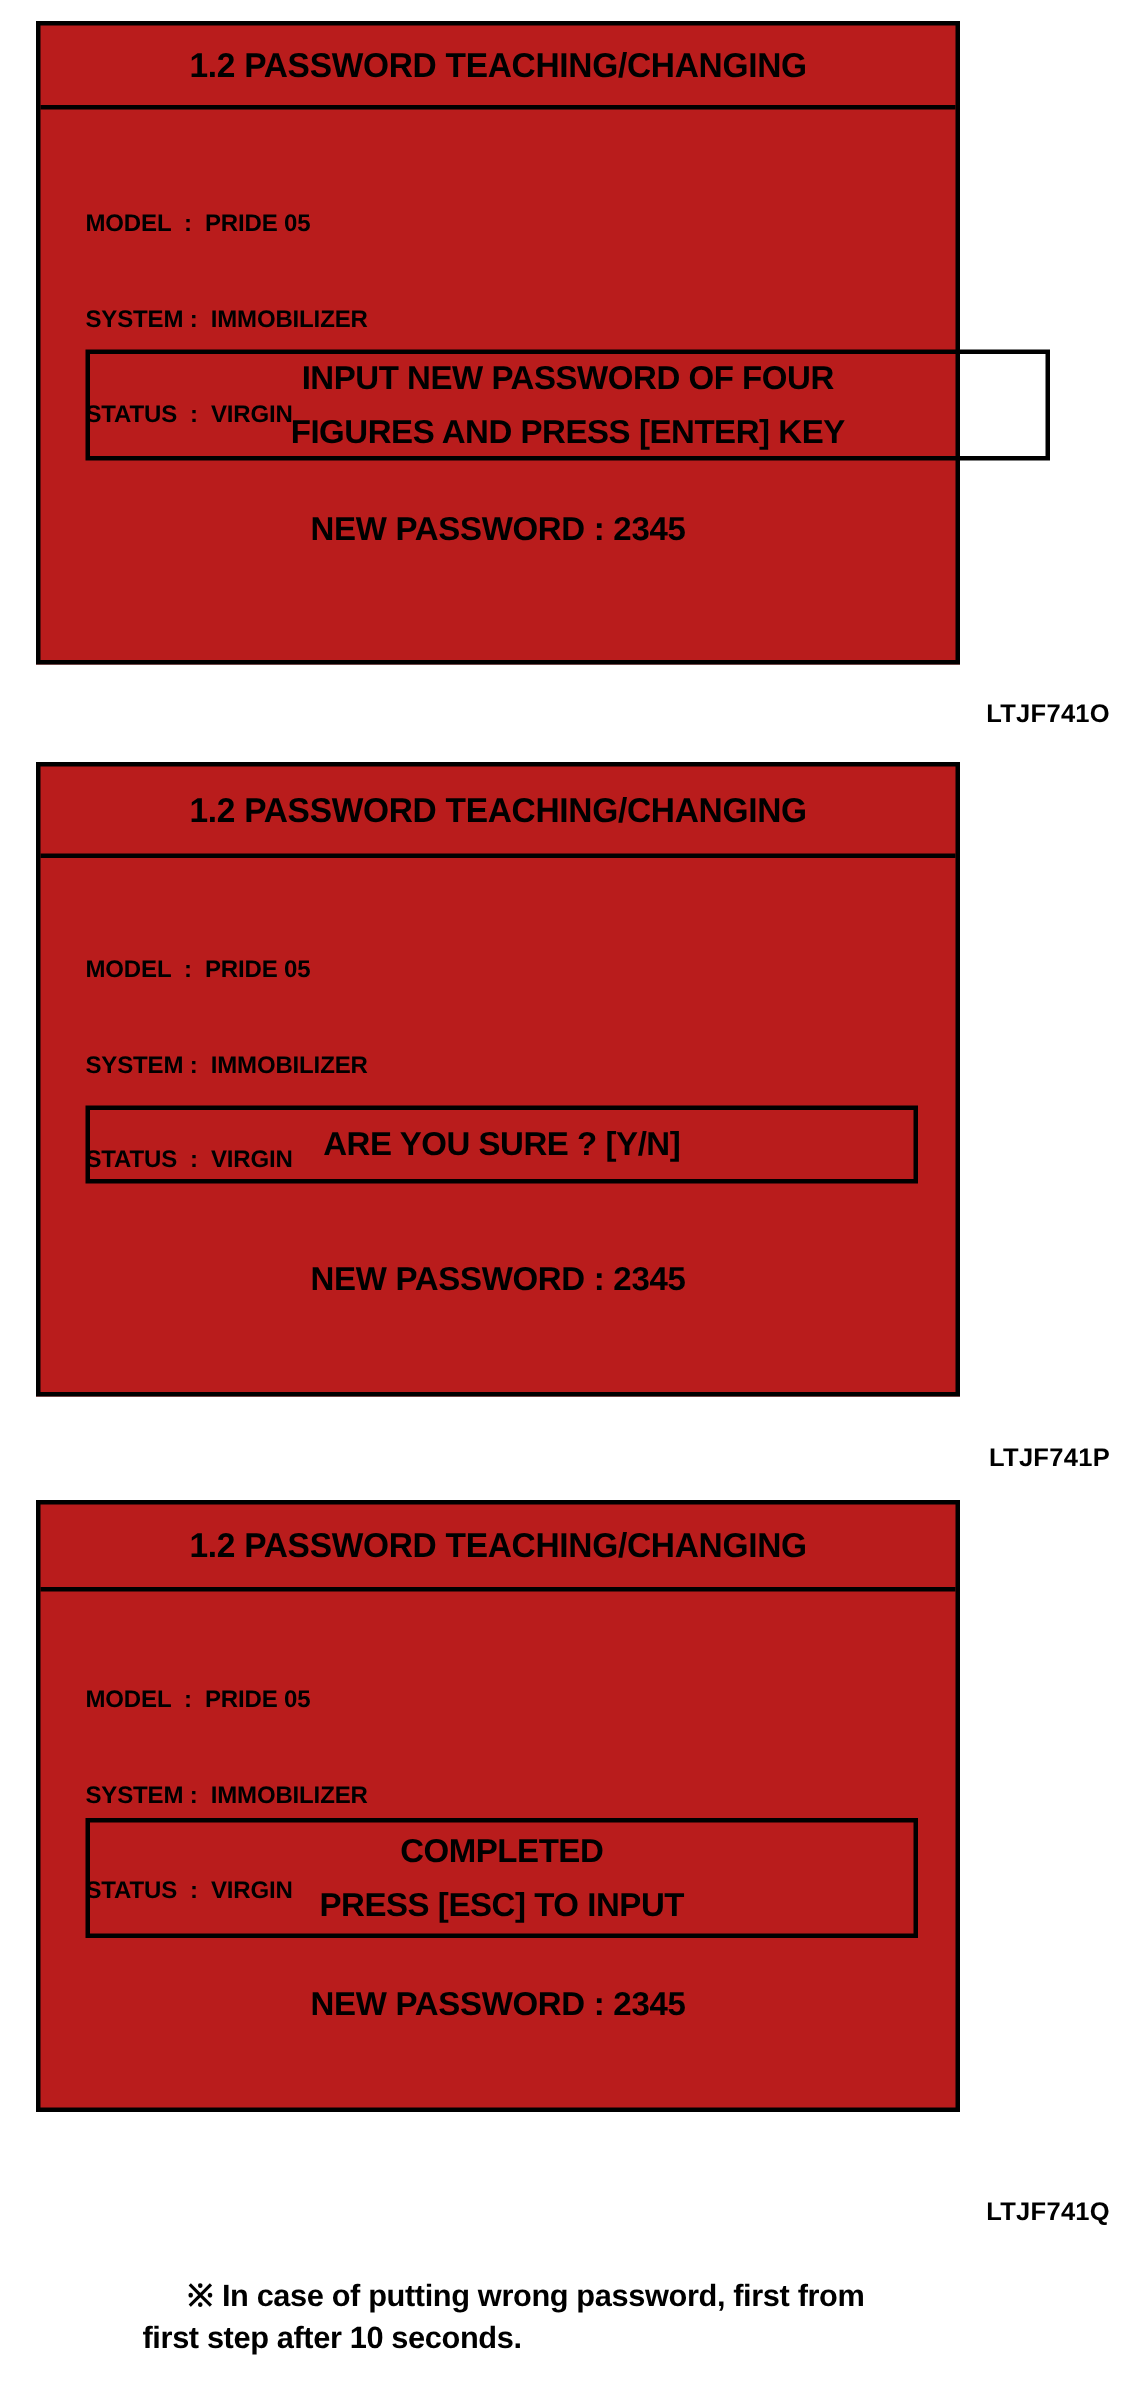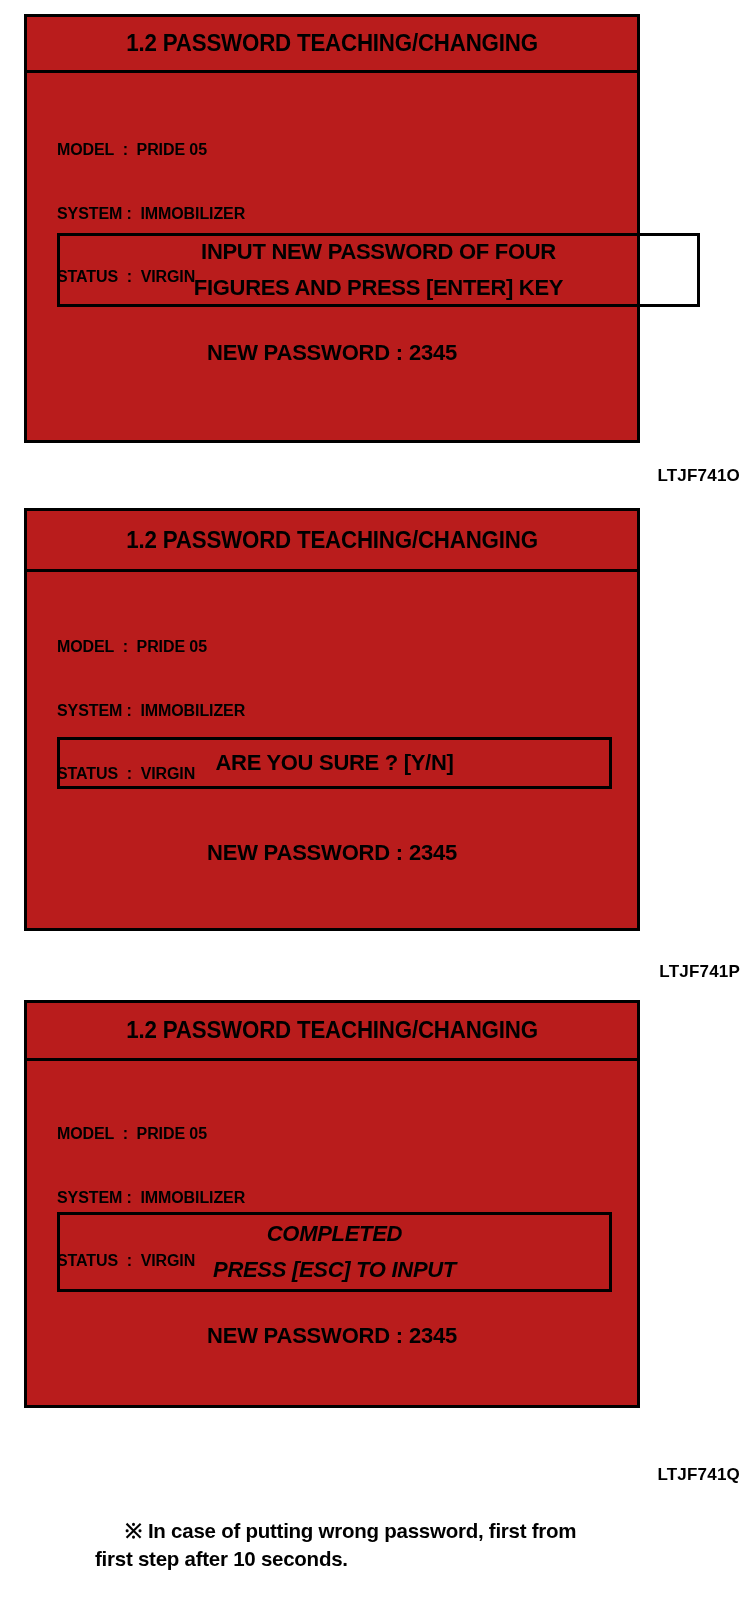--- a/index.html
+++ b/index.html
@@ -178,21 +178,21 @@
   </div>
 
   <div class="panel-body" style="height:344px;">
 
     <div class="info-block" style="left:30px; top:20px;">
       <span class="info-row">MODEL  :  PRIDE 05</span>
       <span class="info-row">SYSTEM :  IMMOBILIZER</span>
       <span class="info-row">STATUS  :  VIRGIN</span>
     </div>
 
-    <div class="msg-box two-line" style="left:30px; top:151px; width:555px; height:80px;font-style:italic;">
+    <div class="msg-box two-line" style="left:30px; top:151px; width:555px; height:80px;">
       <span class="msg-line">COMPLETED</span>
       <span class="msg-line">PRESS [ESC] TO INPUT</span>
     </div>
 
     <div class="pw-line" style="left:0; top:262px;">
       <span>NEW PASSWORD : 2345</span>
     </div>
 
   </div>
 </div>

